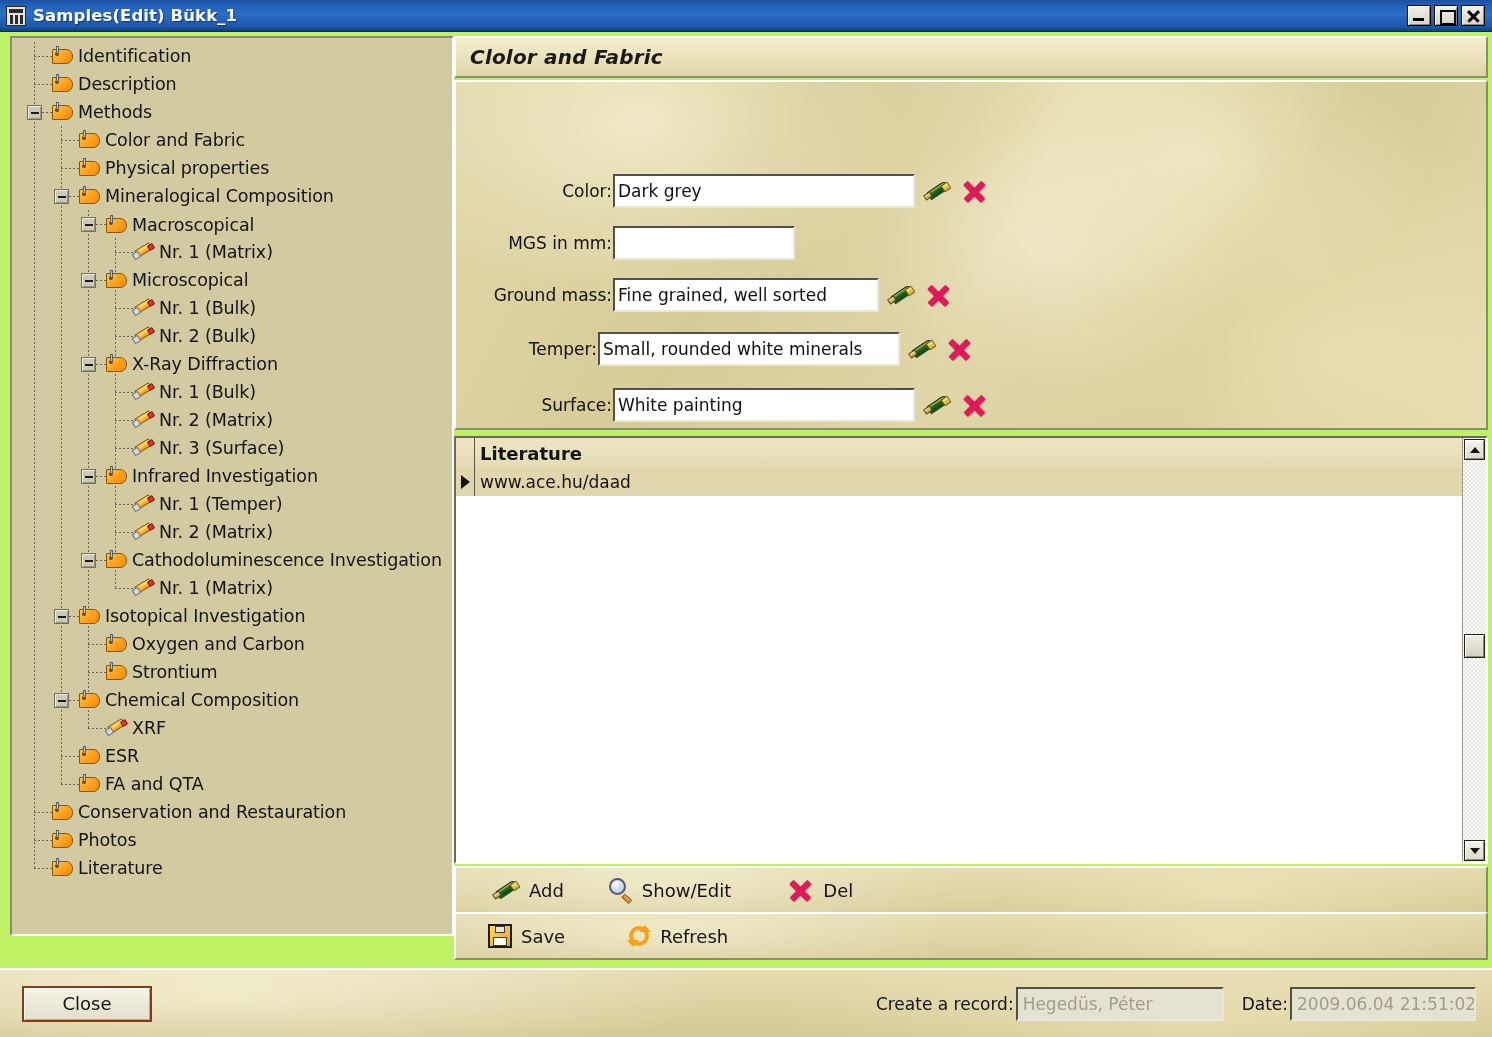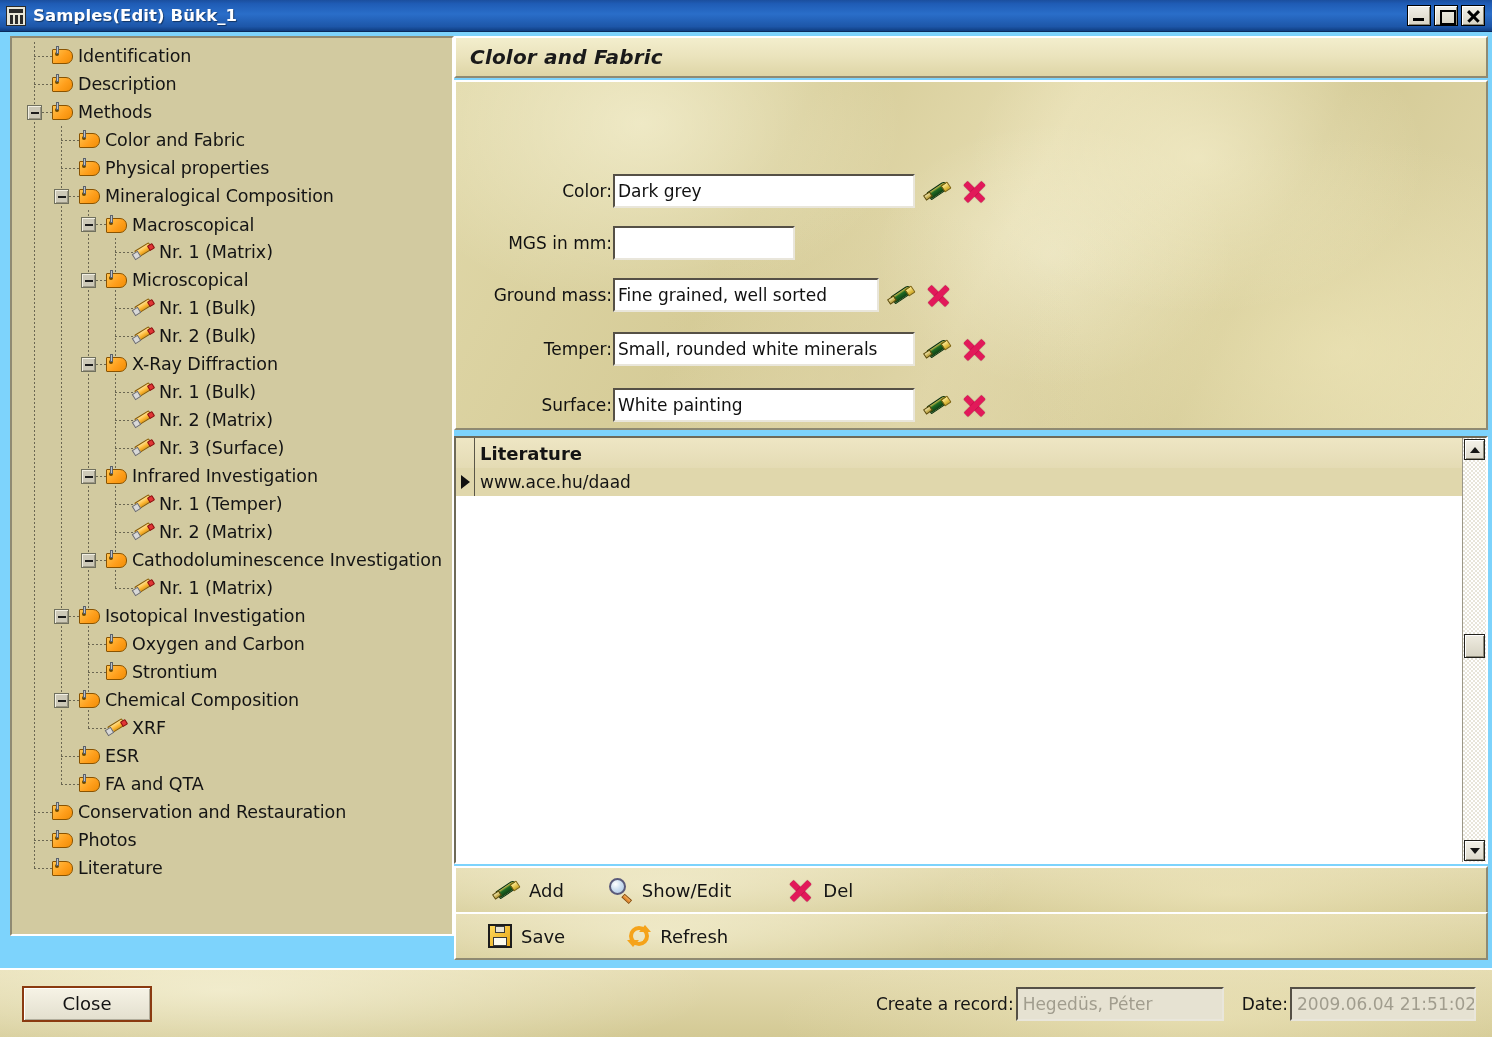--- a/index.html
+++ b/index.html
@@ -7,21 +7,21 @@
     margin: 0; padding: 0;
     width: 1492px; height: 1037px;
     overflow: hidden;
     font-family: "DejaVu Sans", "Liberation Sans", sans-serif;
     background: #ffffff;
   }
 
   #app {
     position: relative;
     width: 1492px; height: 1037px;
-    background: #7dd3fc;
+    background: #bef264;
   }
 
   
   .titlebar {
     position: absolute; left: 0; top: 0; width: 1492px; height: 32px;
     background: linear-gradient(to bottom, #1b4f9e 0%, #1f5cb5 12%, #2a6ec9 45%, #1d56a8 86%, #0f3d80 100%);
     display: flex; align-items: center;
     border-bottom: 1px solid #0a2a5c;
   }
   .title-icon {
@@ -737,21 +737,21 @@
           <div class="flabel" style="width: 157px;">Ground mass:</div>
           <div class="finput" style="width: 266px;">Fine grained, well sorted</div>
           <span class="ico-pen">
             <span class="pbody"></span>
             <span class="pcap"></span>
             <span class="ptip"></span>
           </span>
           <span class="ico-x"></span>
         </div>
         <div class="frow" style="left: 0px; top: 250px;">
-          <div class="flabel" style="width: 157px;">Temper:</div>
+          <div class="flabel" style="width: 142px;">Temper:</div>
           <div class="finput" style="width: 302px;">Small, rounded white minerals</div>
           <span class="ico-pen">
             <span class="pbody"></span>
             <span class="pcap"></span>
             <span class="ptip"></span>
           </span>
           <span class="ico-x"></span>
         </div>
         <div class="frow" style="left: 0px; top: 306px;">
           <div class="flabel" style="width: 157px;">Surface:</div>

